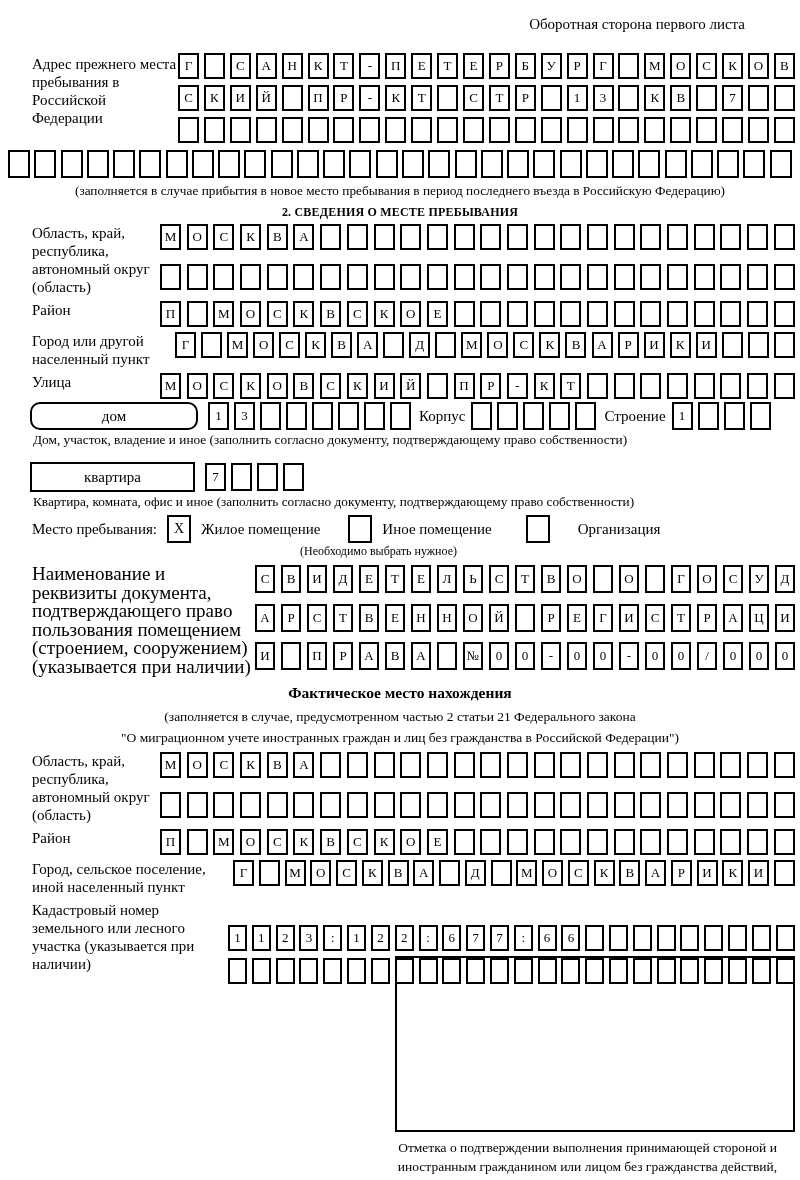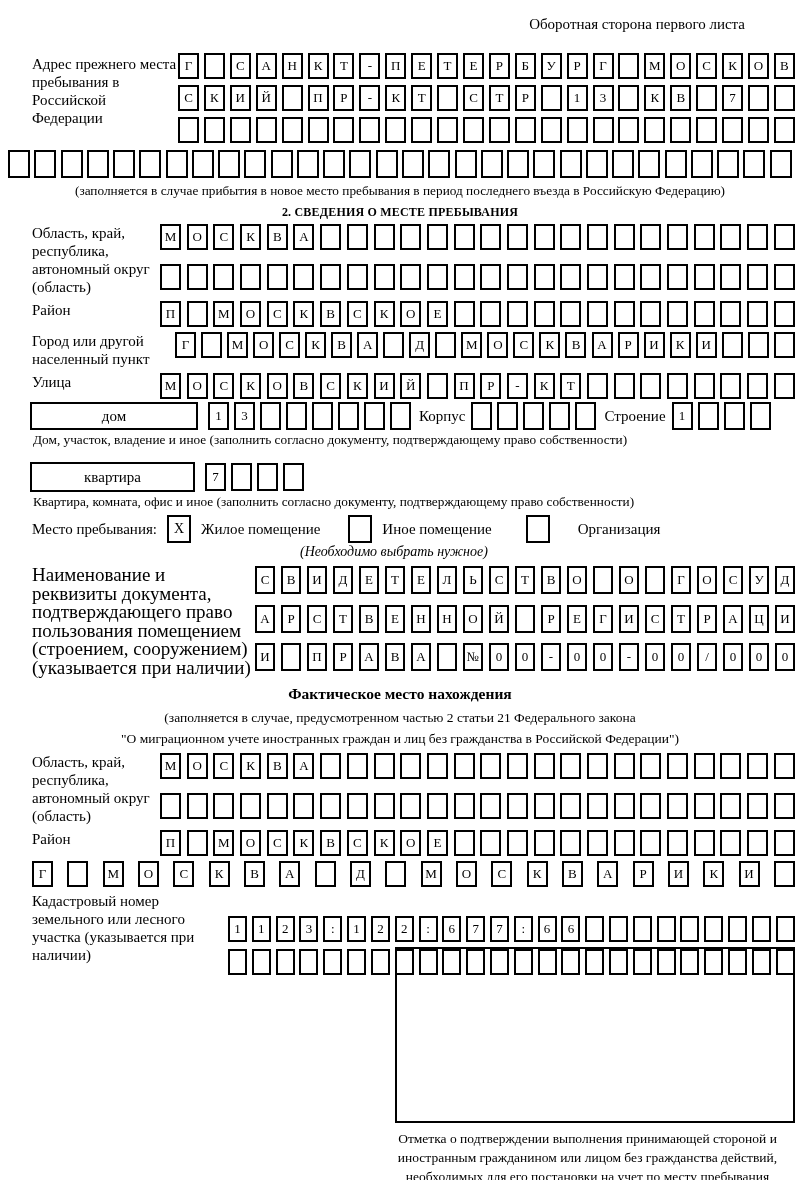--- a/index.html
+++ b/index.html
@@ -23,30 +23,30 @@
   .doc .cell{width:16px;height:24px;line-height:24px;}
   .cad .cell{width:15px;}
   .caption{font-size:13.3px;text-align:center;margin-top:5px;}
   .caption-left{font-size:13.3px;margin:2px 0 0 33px;}
   .sec-title{font-size:12px;font-weight:bold;text-align:center;margin-top:6px;letter-spacing:.2px;}
   .sub-title{font-size:15.5px;font-weight:bold;text-align:center;margin-top:8px;}
   .centered-note{font-size:13.5px;text-align:center;line-height:21px;}
   
   .house-row{display:flex;align-items:center;margin:3px 0 0 30px;}
   .big-box{border:2px solid #000;height:24px;line-height:24px;text-align:center;font-size:15px;background:#fff;}
-  .dom-box{width:164px;flex:0 0 164px;}
+  .dom-box{width:164px;flex:0 0 164px;border-radius:10px;}
   .kv-box{width:161px;flex:0 0 161px;height:26px;line-height:26px;}
   .inline-cells{display:flex;gap:5px;flex:0 0 auto;margin-left:10px;}
   .inline-cells .cell{width:17px;height:24px;line-height:24px;}
   .inline-label{font-size:15px;margin:0 6px 0 8px;}
   
   .stay-row{display:flex;align-items:center;margin:5px 0 0 32px;font-size:15px;}
   .chk{width:20px;height:24px;flex:0 0 20px;border:2px solid #000;text-align:center;
        line-height:24px;font-size:14px;margin:0 10px;background:#fff;}
-  .hint{font-size:14px;margin:1px 0 0 300px;font-style:italic;}
+  .hint{font-size:12px;margin:1px 0 0 300px;}
   
   .confirm-box{margin:-28px 5px 0 395px;width:396px;height:172px;border:2px solid #000;background:#fff;}
   .confirm-caption{margin:6px 0 0 380px;width:415px;text-align:center;font-size:13.5px;line-height:19px;}
   .mt4{margin-top:4px}.mt5{margin-top:5px}.mt6{margin-top:6px}
   .pt2{padding-top:2px}
 </style>
 </head>
 <body>
 
 <div class="page">
@@ -533,20 +533,21 @@
         <span class="cell"></span>
         <span class="cell"></span>
         <span class="cell"></span>
         <span class="cell"></span>
         <span class="cell"></span>
         <span class="cell"></span>
       </div>
   </div>
 
   <div class="frow mt5">
+    <div class="flabel w201">Город, сельское поселение, иной населенный пункт</div>
     <div class="cells">
         <span class="cell">Г</span>
         <span class="cell"></span>
         <span class="cell">М</span>
         <span class="cell">О</span>
         <span class="cell">С</span>
         <span class="cell">К</span>
         <span class="cell">В</span>
         <span class="cell">А</span>
         <span class="cell"></span>

